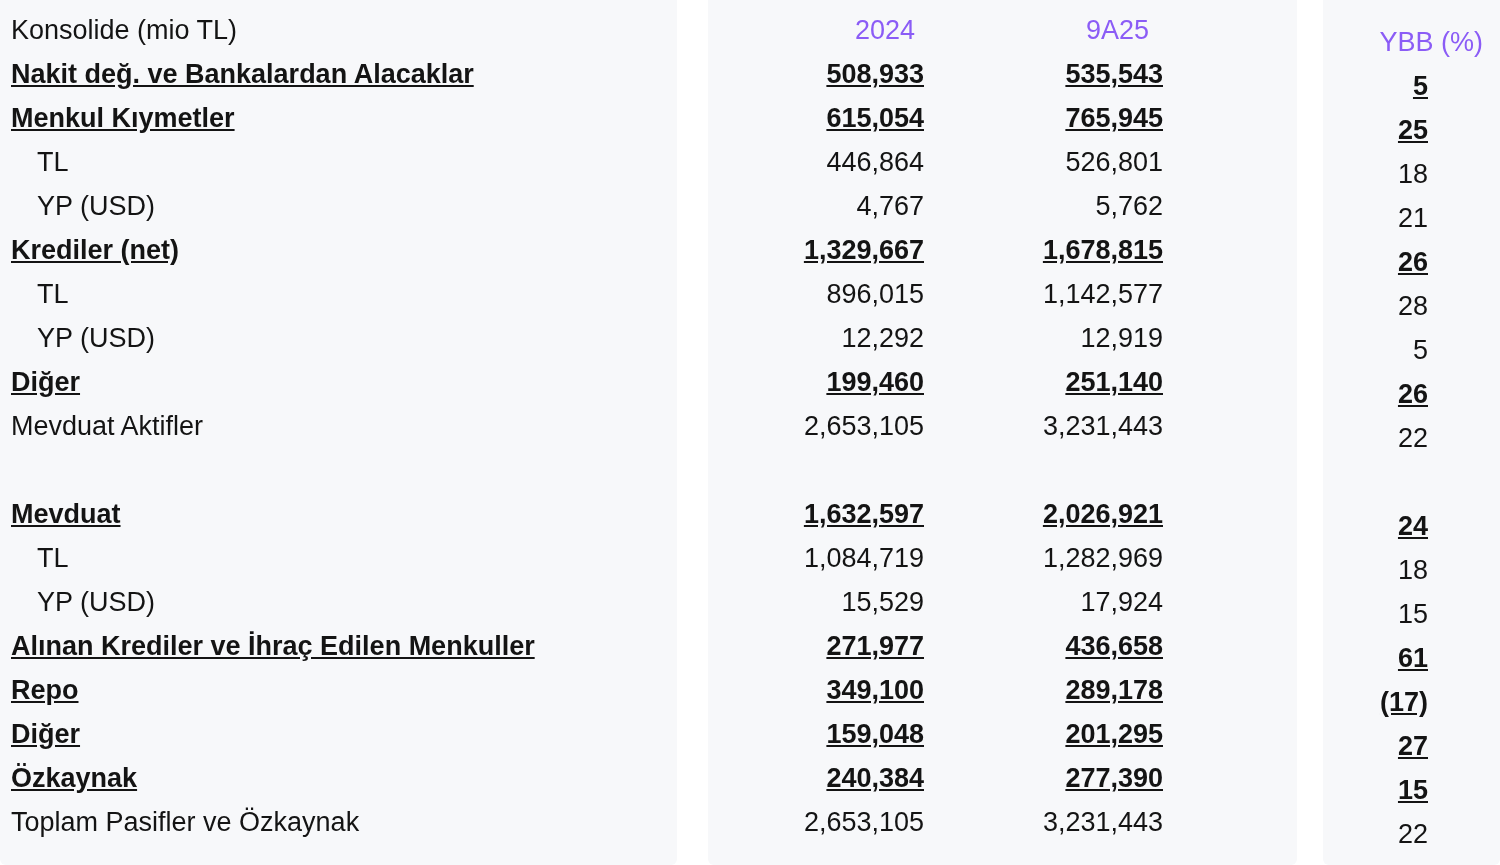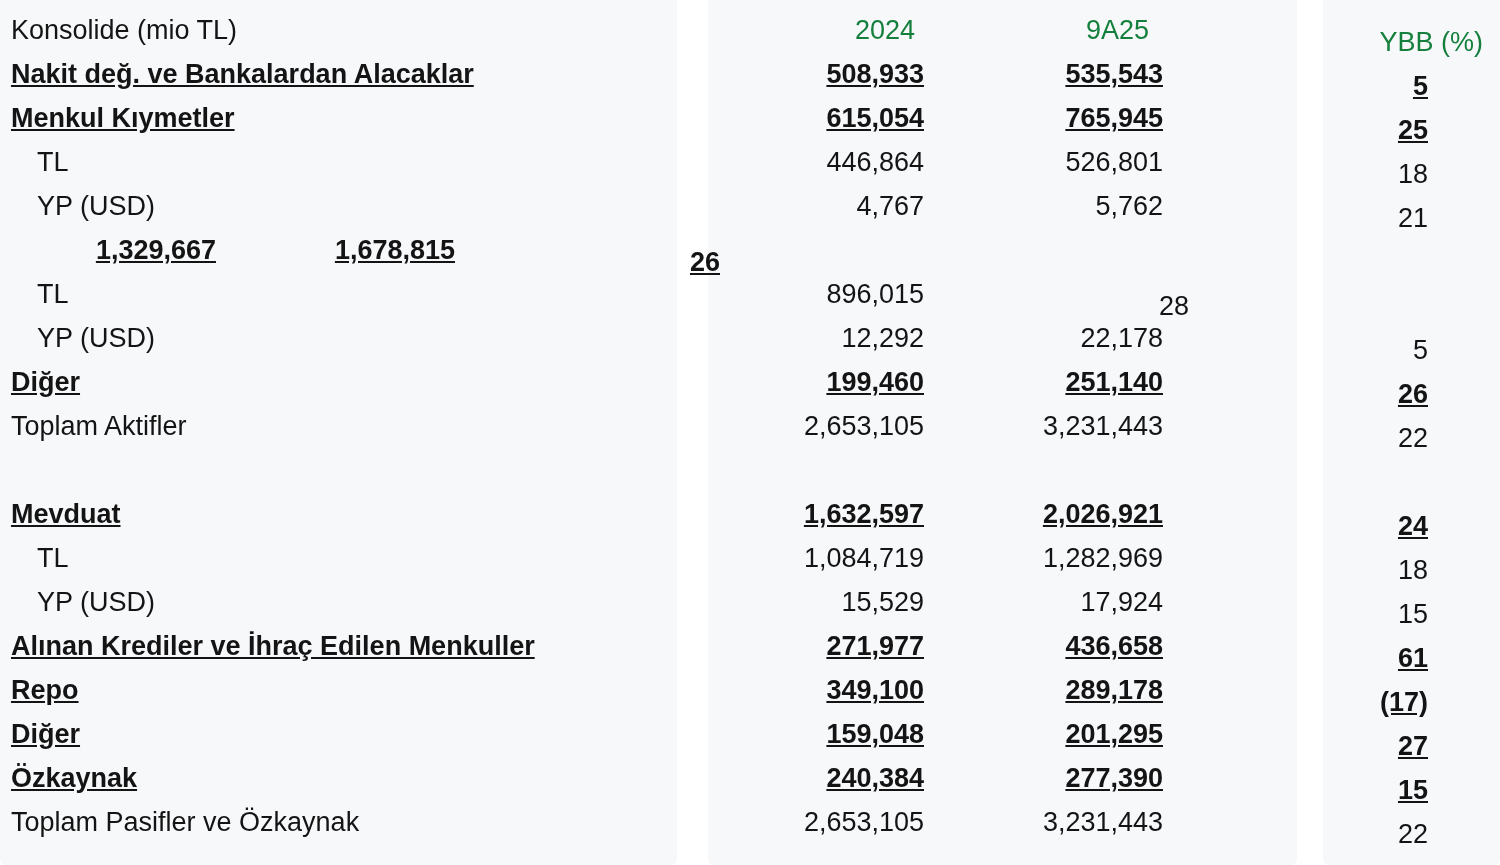--- a/index.html
+++ b/index.html
@@ -25,21 +25,21 @@
   .pad{width:160px;}
   .ybb{width:105px;text-align:right;margin-top:24px;}
 
   .row.bold{font-weight:700;text-decoration:underline;}
   .row.sub .label{padding-left:37px;}
   .row.sub,.row.total{font-weight:400;}
 
   .row.header{font-weight:400;}
   .row.header .v2024,
   .row.header .v9a25,
-  .row.header .ybb{color:#15803d;}
+  .row.header .ybb{color:#8b5cf6;}
   .row.header .v2024{padding-right:9px;}
   .row.header .v9a25{padding-right:14px;}
   .row.header .ybb{transform:translateX(55px);}
 </style>
 </head>
 <body>
 
 <div class="page">
   <div class="bg left"></div>
   <div class="bg mid"></div>
@@ -81,51 +81,53 @@
 
     <div class="row sub">
       <div class="c label">YP (USD)</div>
       <div class="c v2024">4,767</div>
       <div class="c v9a25">5,762</div>
       <div class="c pad"></div>
       <div class="c ybb">21</div>
     </div>
 
     <div class="row bold">
+      <div class="c label">Krediler (net)</div>
       <div class="c v2024">1,329,667</div>
       <div class="c v9a25">1,678,815</div>
       <div class="c pad"></div>
       <div class="c ybb">26</div>
     </div>
 
     <div class="row sub">
       <div class="c label">TL</div>
       <div class="c v2024">896,015</div>
+      <div class="c v9a25">1,142,577</div>
       <div class="c pad"></div>
       <div class="c ybb">28</div>
     </div>
 
     <div class="row sub">
       <div class="c label">YP (USD)</div>
       <div class="c v2024">12,292</div>
-      <div class="c v9a25">22,178</div>
+      <div class="c v9a25">12,919</div>
       <div class="c pad"></div>
       <div class="c ybb">5</div>
     </div>
 
     <div class="row bold">
       <div class="c label">Diğer</div>
       <div class="c v2024">199,460</div>
       <div class="c v9a25">251,140</div>
       <div class="c pad"></div>
       <div class="c ybb">26</div>
     </div>
 
     <div class="row total">
-      <div class="c label">Toplam Aktifler</div>
+      <div class="c label">Mevduat Aktifler</div>
       <div class="c v2024">2,653,105</div>
       <div class="c v9a25">3,231,443</div>
       <div class="c pad"></div>
       <div class="c ybb">22</div>
     </div>
 
     <div class="row spacer"></div>
 
     <div class="row bold">
       <div class="c label">Mevduat</div>

